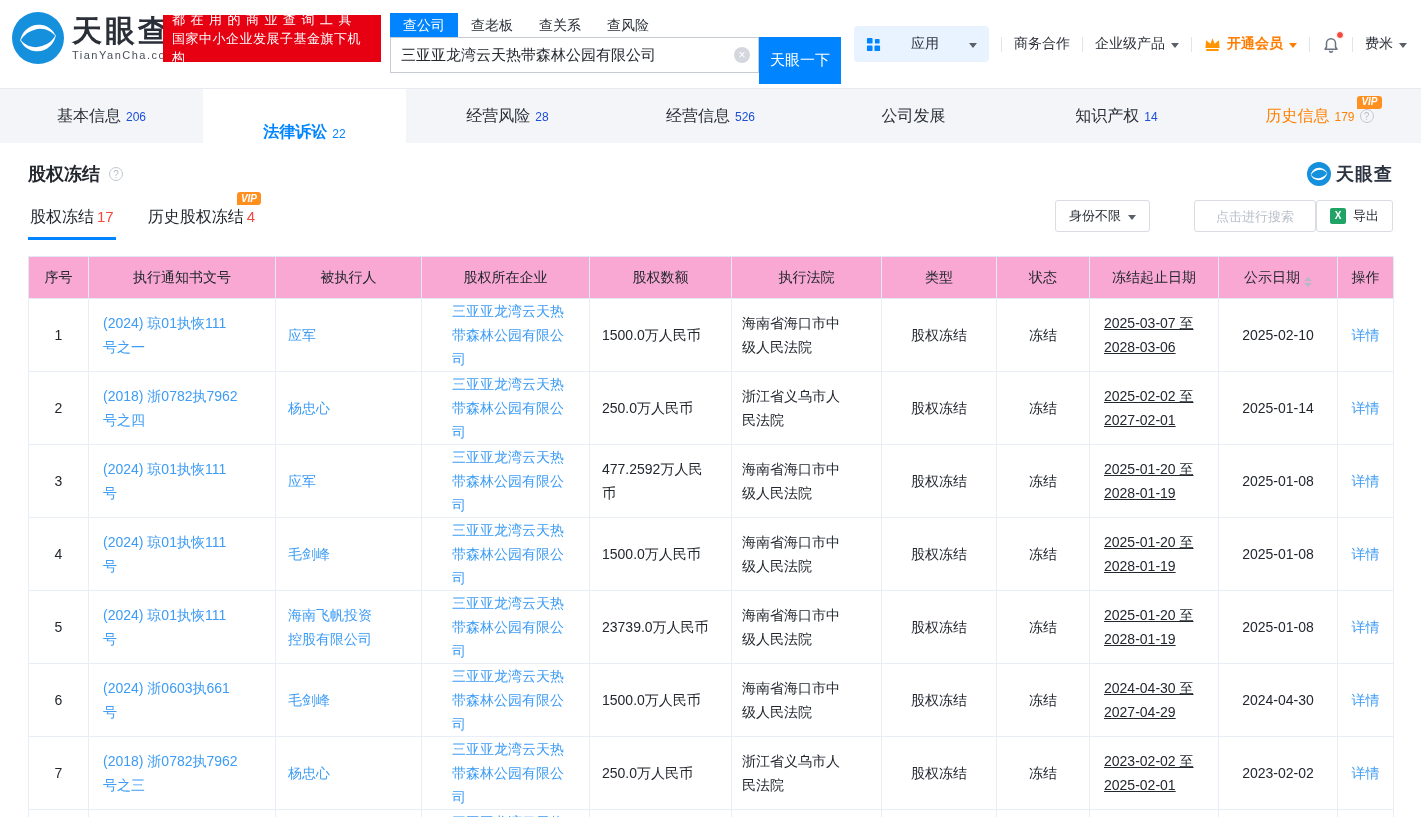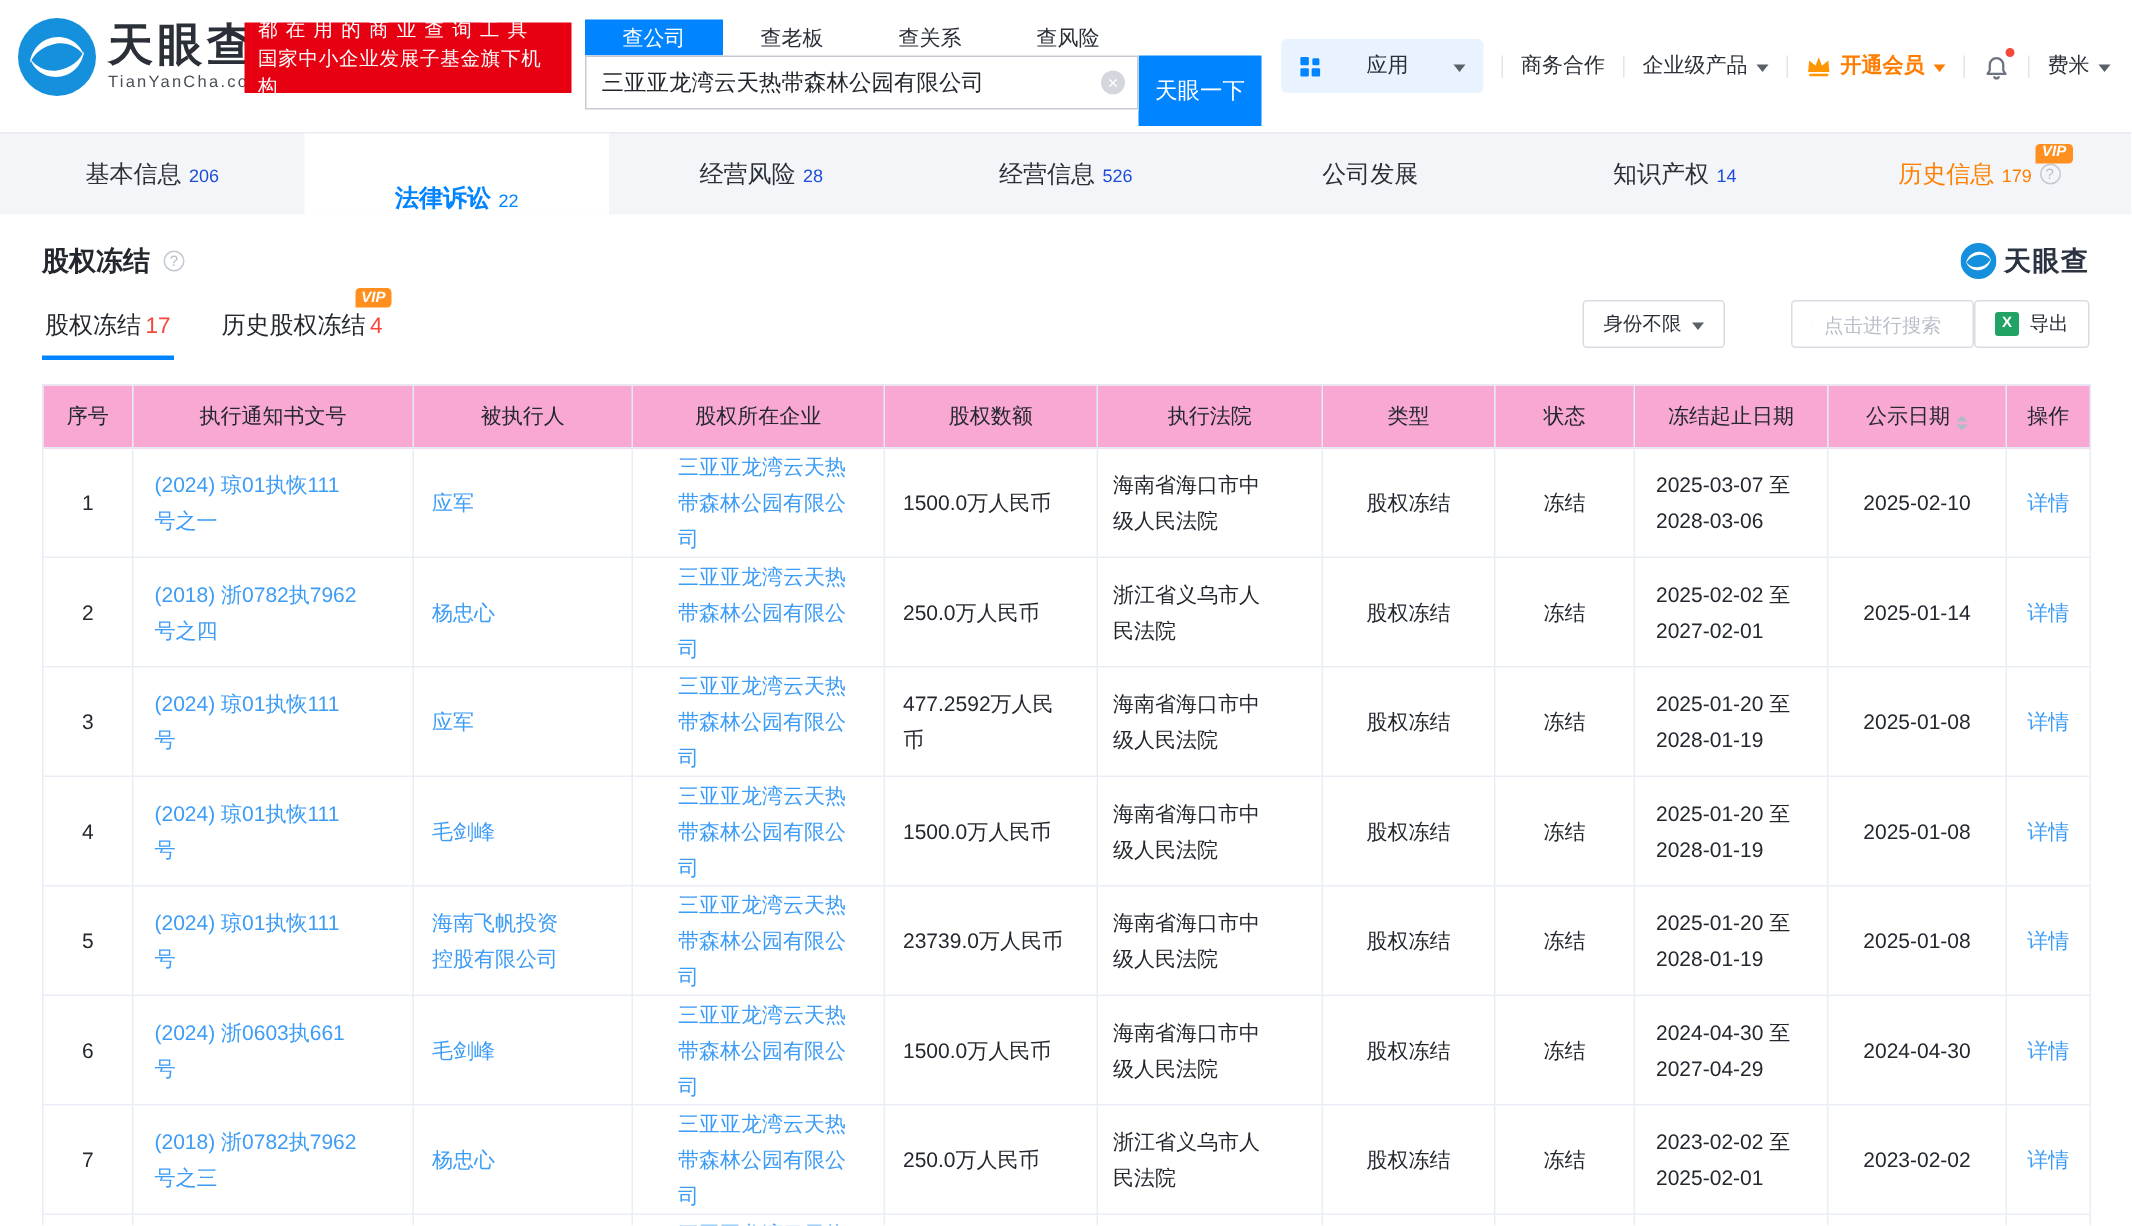--- a/index.html
+++ b/index.html
@@ -14,21 +14,21 @@
   .logo-cn { font-size:30px; font-weight:bold; color:#2a2f38; letter-spacing:3px; line-height:32px; }
   .logo-domain { font-size:11px; color:#4a4f57; letter-spacing:1.5px; margin-top:2px; }
   .slogan { position:absolute; left:163px; top:15px; width:218px; height:47px; background:#e60012;
     color:#fff; font-size:13px; display:flex; flex-direction:column; justify-content:center;
     padding:0 9px; line-height:19px; }
   .slogan-l1 { letter-spacing:5.5px; }
   .slogan-l2 { letter-spacing:0.5px; }
 
   .search-wrap { position:absolute; left:390px; top:13px; }
   .search-tabs { display:flex; }
-  .search-tab { height:24px; line-height:24px; padding:0 25px; font-size:14px; color:#2a2f38; cursor:pointer; }
+  .search-tab { height:24px; line-height:24px; padding:0 13px; font-size:14px; color:#2a2f38; cursor:pointer; }
   .search-tab.active { background:#0084ff; color:#fff; }
   .search-box { display:flex; }
   .search-input-wrap { position:relative; }
   .search-input { width:369px; height:36px; border:1px solid #c6cbd3; padding:0 32px 0 10px;
     font-size:15px; color:#23272e; outline:none; font-family:inherit; }
   .clear-btn { position:absolute; right:9px; top:10px; width:16px; height:16px; border-radius:50%;
     background:#d4d8de; color:#fff; font-size:12px; line-height:16px; text-align:center; cursor:pointer; }
   .search-btn { width:82px; height:47px; background:#0084ff; color:#ffffff; border:none; font-size:15px;
     cursor:pointer; font-family:inherit; }
 
@@ -90,21 +90,21 @@
     border:1px solid #e4eaf4; text-align:center; }
   table.freeze td { border:1px solid #e9eef6; height:65px; vertical-align:middle;
     line-height:24px; color:#23272e; }
   .tbl-link { color:#3d9cf5; text-decoration:none; cursor:pointer; }
   .c-no, .c-type, .c-status, .c-publish, .c-action { text-align:center; }
   .c-doc { padding:0 37px 0 14px; }
   .c-person { padding:0 36px 0 12px; }
   .c-company { padding:0 12px 0 30px; }
   .c-amount { padding:0 18px 0 12px; }
   .c-court { padding:0 36px 0 10px; }
-  .c-period { padding:0 8px 0 14px; }
+  .c-period { padding:0 8px 0 14px;text-decoration:underline; }
   .sort { display:inline-flex; flex-direction:column; gap:2px; margin-left:4px; vertical-align:1px; }
   .sort i { width:0; height:0; border-left:4px solid transparent; border-right:4px solid transparent; }
   .sort .up { border-bottom:4px solid #b3bac6; }
   .sort .dn { border-top:4px solid #b3bac6; }
 </style>
 </head>
 <body>
 
 <div class="top-header">
   <div class="logo-wrap">

